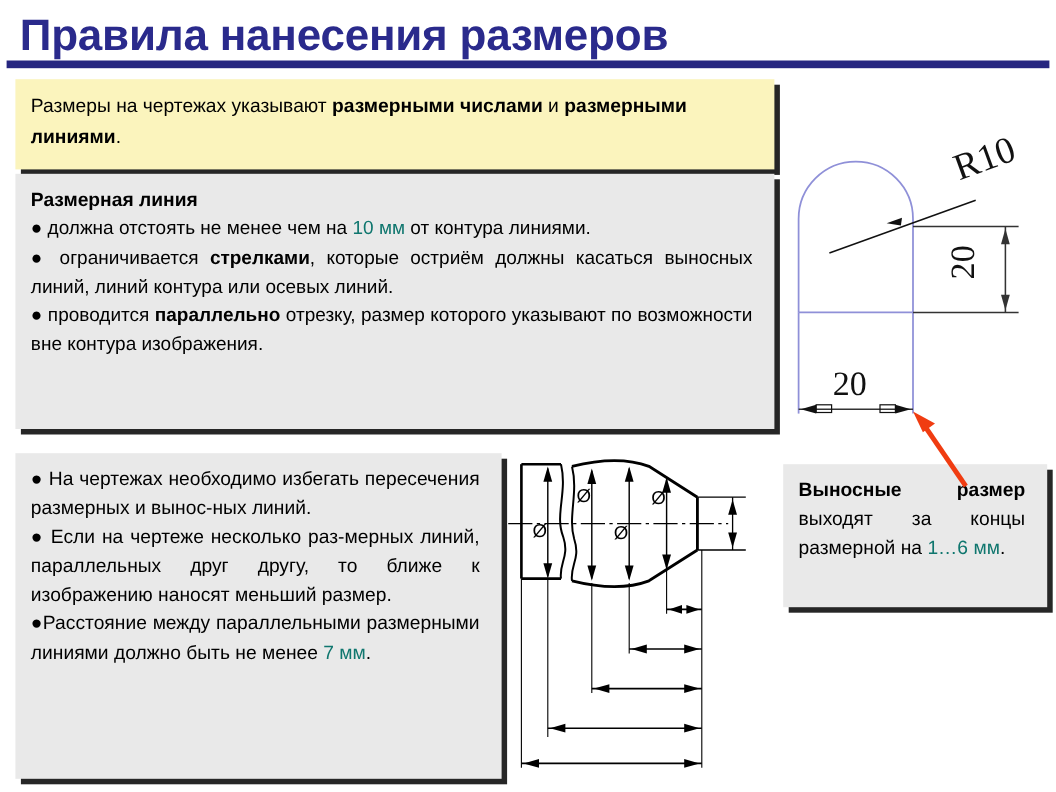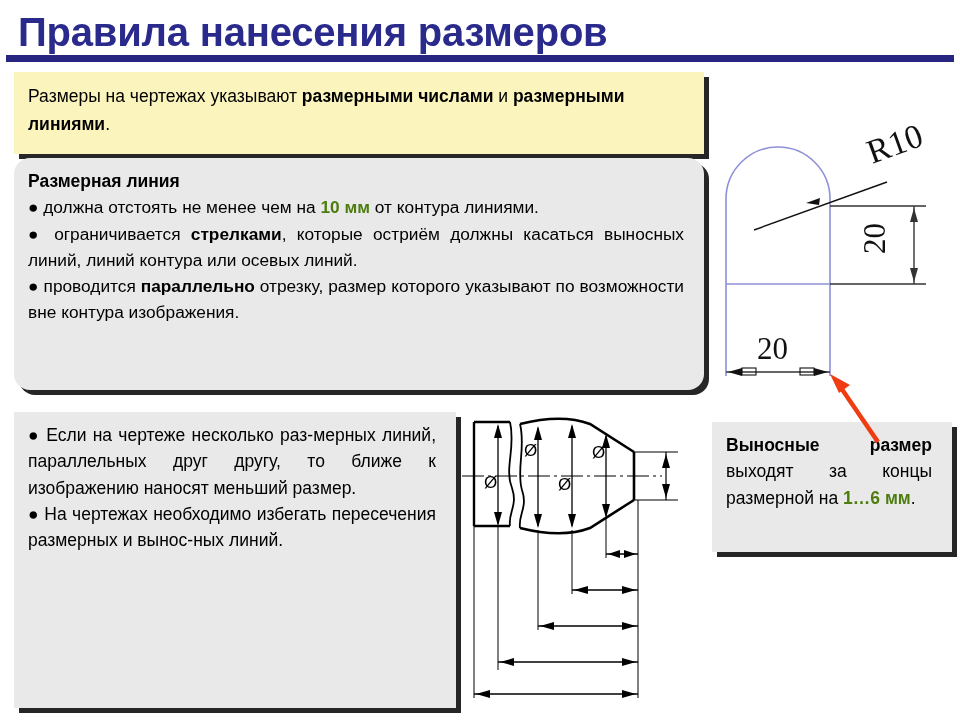--- a/index.html
+++ b/index.html
@@ -56,29 +56,29 @@
   .ptext {
     font-size: 17.5px;
     line-height: 1.52;
     text-align: justify;
     text-justify: inter-word;
     margin: 0;
     color: #000;
   }
   .ptext.nojust { text-align: left; }
   .b { font-weight: bold; }
-  .blue { color: #4d7c0f; font-weight: bold; }
+  .blue { color: #0f766e; font-weight: normal; }
   .hdr { font-weight: bold; font-size: 17.5px; line-height: 1.5; }
 
   
   #panel-intro { left: 14px; top: 72px; width: 690px; height: 82px; }
   #panel-intro .ptext { font-size: 17.5px; line-height: 1.6; }
 
   
-  #panel-dimline { left: 14px; top: 158px; width: 690px; height: 232px; border-radius: 16px; }
+  #panel-dimline { left: 14px; top: 158px; width: 690px; height: 232px; }
   #panel-dimline .ptext { font-size: 17.3px; line-height: 1.52; }
 
   
   #panel-avoid { left: 14px; top: 412px; width: 442px; height: 296px; }
   #panel-avoid .ptext { font-size: 17.5px; line-height: 1.5; }
 
   
   #panel-ext { left: 712px; top: 422px; width: 240px; height: 130px; }
   #panel-ext .ptext { font-size: 17.5px; line-height: 1.5; }
 
@@ -114,22 +114,25 @@
       <span>● ограничивается </span><span class="b">стрелками</span><span>, которые остриём должны касаться выносных линий, линий контура или осевых линий.</span>
     </p>
     <p class="ptext">
       <span>●  проводится </span><span class="b">параллельно</span><span> отрезку, размер которого указывают по возможности вне контура изображения.</span>
     </p>
   </div>
 </div>
 
 <div class="panel panel-gray" id="panel-avoid">
   <div class="panel-inner">
+    <p class="ptext">● На чертежах необходимо избегать пересечения размерных и вынос-ных линий.</p>
     <p class="ptext">● Если на чертеже несколько раз-мерных линий, параллельных друг другу, то ближе к изображению наносят меньший размер.</p>
-    <p class="ptext">● На чертежах необходимо избегать пересечения размерных и вынос-ных линий.</p>
+    <p class="ptext">
+      <span>●Расстояние между параллельными размерными линиями должно быть не менее </span><span class="blue">7 мм</span><span>.</span>
+    </p>
   </div>
 </div>
 
 <div class="panel panel-gray" id="panel-ext">
   <div class="panel-inner">
     <p class="ptext">
       <span class="b">Выносные  размер</span><span> выходят за концы размерной на </span><span class="blue">1…6 мм</span><span>.</span>
     </p>
   </div>
 </div>

